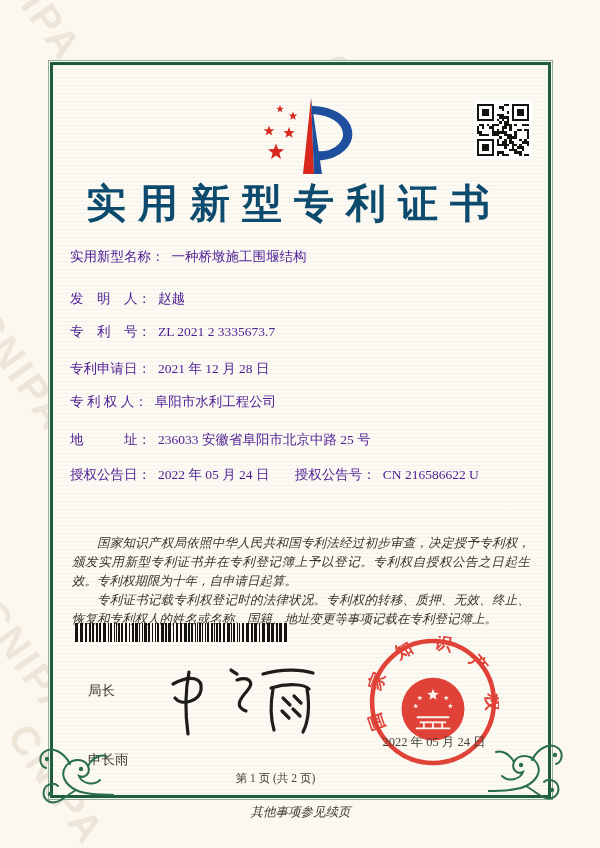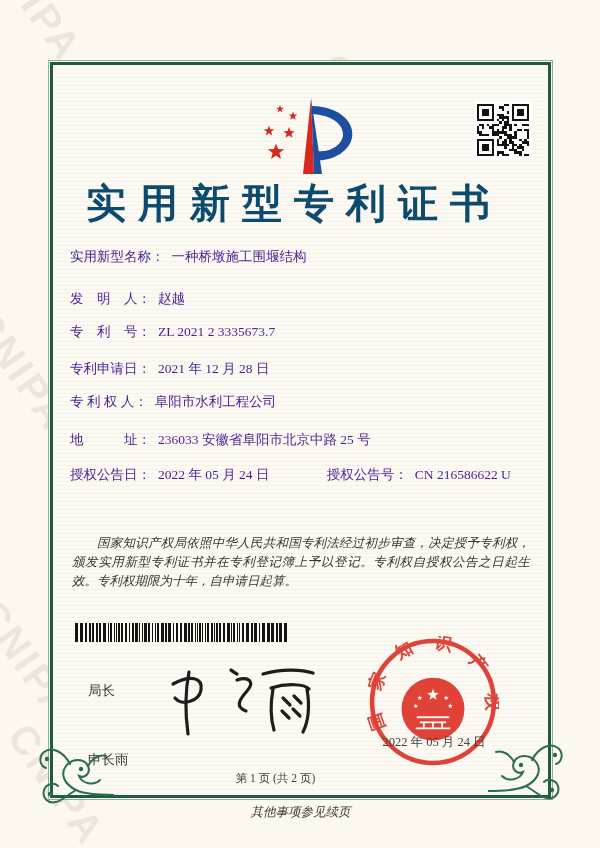--- a/index.html
+++ b/index.html
@@ -28,21 +28,21 @@
   .certno{position:absolute;left:74px;top:103px;font-size:13px;letter-spacing:1px;color:#4a453d;}
   .logo{position:absolute;left:252px;top:94px;width:104px;height:88px;}
   .qr{position:absolute;left:474px;top:101px;width:58px;height:58px;background:#ffffff;padding:3px;box-sizing:border-box;}
   .title{
     position:absolute;left:50px;top:176px;width:476px;text-align:center;
     font-size:40px;font-weight:bold;letter-spacing:0.30em;text-indent:0.30em;
     color:#0c4a6e;
   }
   .row{position:absolute;left:70px;font-size:13.5px;white-space:nowrap;color:#4c1d95;text-align:center;}
   .row .fvalue{margin-left:7px;}
-  .row2pair .pair2{margin-left:54px;}
+  .row2pair .pair2{margin-left:22px;}
   .paras{
     position:absolute;left:72px;top:494px;width:458px;
     font-size:12.5px;line-height:19px;text-align:justify;
     font-style:italic;color:#36332c;margin-top:40px;
   }
   .paras p{margin:0;text-indent:2em;}
   .barcode{position:absolute;left:75px;top:623px;width:214px;height:19px;}
   .sig-title{position:absolute;left:88px;top:682px;font-size:13.5px;color:#3a372f;}
   .sig-name{position:absolute;left:88px;top:707px;font-size:13.5px;color:#3a372f;margin-top:44px;}
   .sig-hand{position:absolute;left:155px;top:662px;width:168px;height:78px;}
@@ -326,20 +326,21 @@
   <div class="row" style="top:431px">
     <span class="flabel">地　　　址：</span><span class="fvalue">236033 安徽省阜阳市北京中路 25 号</span>
   </div>
   <div class="row row2pair" style="top:466px">
     <span><span>授权公告日：</span><span class="fvalue">2022 年 05 月 24 日</span></span>
     <span class="pair2"><span>授权公告号：</span><span class="fvalue">CN 216586622 U</span></span>
   </div>
 
   <div class="paras">
     <p>国家知识产权局依照中华人民共和国专利法经过初步审查，决定授予专利权，颁发实用新型专利证书并在专利登记簿上予以登记。专利权自授权公告之日起生效。专利权期限为十年，自申请日起算。</p>
+    <p>专利证书记载专利权登记时的法律状况。专利权的转移、质押、无效、终止、恢复和专利权人的姓名或名称、国籍、地址变更等事项记载在专利登记簿上。</p>
   </div>
 
   <svg class="barcode" id="barcode" viewBox="0 0 214 19" preserveAspectRatio="none">
       <rect x="0" y="0" width="3" height="19" fill="#15130f"></rect>
       <rect x="5" y="0" width="3" height="19" fill="#15130f"></rect>
       <rect x="10" y="0" width="2" height="19" fill="#15130f"></rect>
       <rect x="14" y="0" width="2" height="19" fill="#15130f"></rect>
       <rect x="17" y="0" width="2" height="19" fill="#15130f"></rect>
       <rect x="21" y="0" width="2" height="19" fill="#15130f"></rect>
       <rect x="24" y="0" width="2" height="19" fill="#15130f"></rect>

